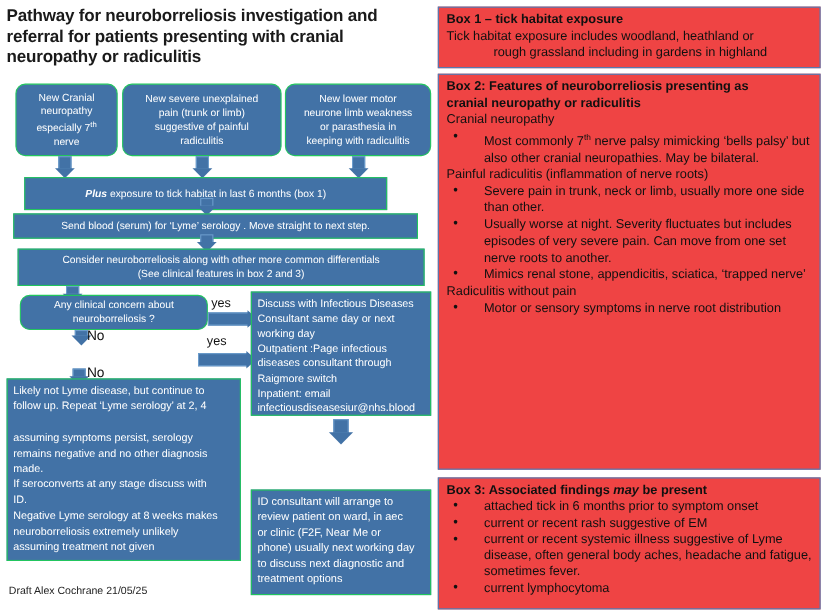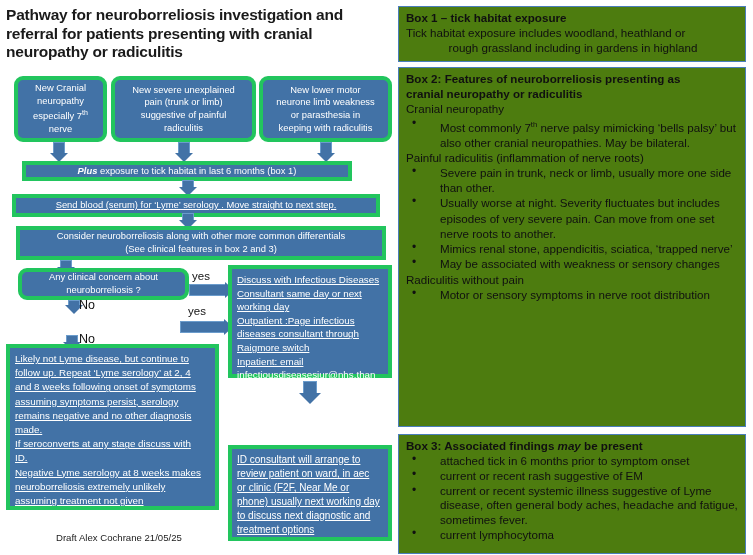--- a/index.html
+++ b/index.html
@@ -38,38 +38,37 @@
     font-weight: bold;
     line-height: 18.5px;
     color: #1a1a1a;
     letter-spacing: -0.2px;
   }
 
   
   .pbox {
     position: absolute;
     background: #4272a6;
-    border: 4px solid #22c55e;
+    border: 1px solid #22c55e;
     color: #ffffff;
     font-size: 9.4px;
     line-height: 12.6px;
     box-sizing: border-box;
     display: flex;
     align-items: center;
     justify-content: center;
     text-align: center;
     padding: 2px 4px;
   }
   .pbox.rounded { border-radius: 9px; }
   .pbox.left-text {
     text-align: left;
     justify-content: flex-start;
     align-items: flex-start;
     padding: 4px 5px;
-    text-decoration: underline;
   }
   .pbox sup { font-size: 7px; vertical-align: super; }
   .pbox i { font-style: italic; font-weight: bold; }
 
   
   .arrow-down {
     position: absolute;
     width: 0; height: 0;
   }
   .arrow-down .shaft {
@@ -108,37 +107,36 @@
     font-weight: normal;
   }
   .no-label { font-size: 12.5px; }
 
   .footer-note {
     position: absolute;
     left: 8px;
     top: 528px;
     font-size: 9.6px;
     color: #222222;
-    margin-left: 48px;
   }
 
   
   #panels {
     position: absolute;
     left: 398px;
     top: 0;
     width: 350px;
     height: 555px;
   }
   .ibox {
     position: absolute;
     left: 0;
     width: 348px;
     box-sizing: border-box;
-    background: #4d7c0f;
+    background: #ef4444;
     border: 1.6px solid #4a7ebb;
     padding: 3px 5px 3px 7px;
     color: #101010;
     font-size: 11.6px;
     line-height: 15.2px;
   }
   .ibox .hdr { font-weight: bold; }
   .ibox .hdr i { }
   .ibox .plain { }
   .ibox .ctr { text-align: center; }
@@ -207,30 +205,30 @@
     </div>
     <div class="arrow-down">
       <div class="shaft" style="left:178px; top:138px; width:12px; height:12px;"></div>
       <div class="head" style="left:175px; top:149px;"></div>
     </div>
     <div class="arrow-down">
       <div class="shaft" style="left:320px; top:138px; width:12px; height:12px;"></div>
       <div class="head" style="left:317px; top:149px;"></div>
     </div>
 
-    <div class="pbox" style="left:22px; top:157px; width:330px; height:20px;">
+    <div class="pbox" style="left:22px; top:157px; width:330px; height:30px;">
       <div><i>Plus</i><span> exposure to tick habitat in last 6 months (box 1)</span></div>
     </div>
 
     <div class="arrow-down">
       <div class="shaft" style="left:182px; top:176px; width:12px; height:8px;"></div>
       <div class="head" style="left:179px; top:183px;"></div>
     </div>
 
-    <div class="pbox" style="left:12px; top:190px; width:368px; height:23px;text-decoration:underline;">
+    <div class="pbox" style="left:12px; top:190px; width:368px; height:23px;">
       <div>Send blood (serum) for ‘Lyme’ serology . Move straight to next step.</div>
     </div>
 
     <div class="arrow-down">
       <div class="shaft" style="left:182px; top:209px; width:12px; height:8px;"></div>
       <div class="head" style="left:179px; top:216px;"></div>
     </div>
 
     <div class="pbox" style="left:16px; top:222px; width:370px; height:34px;">
       <div>
@@ -273,42 +271,42 @@
     <div class="arrow-down">
       <div class="shaft" style="left:66px; top:331px; width:12px; height:8px;"></div>
       <div class="head" style="left:63px; top:338px;"></div>
     </div>
     <div class="no-label" style="left:79px; top:328px;">No</div>
 
     <div class="pbox left-text" style="left:6px; top:340px; width:213px; height:166px; font-size:9.8px; line-height:14.2px;">
       <div>
         <span>Likely not Lyme disease, but continue to</span><br>
         <span>follow up. Repeat ‘Lyme serology’ at 2, 4</span><br>
-        <span>and 8 weeks following onset of symptoms</span><br>
+        <br>
         <span>assuming symptoms persist, serology</span><br>
         <span>remains negative and no other diagnosis</span><br>
         <span>made.</span><br>
         <span>If seroconverts at any stage discuss with</span><br>
         <span>ID.</span><br>
         <span>Negative Lyme serology at 8 weeks makes</span><br>
         <span>neuroborreliosis extremely unlikely</span><br>
         <span>assuming treatment not given</span>
       </div>
     </div>
 
     <div class="pbox left-text" style="left:228px; top:261px; width:164px; height:113px; font-size:9.8px; line-height:13.6px;">
       <div>
         <span>Discuss with  Infectious Diseases</span><br>
         <span>Consultant same day or next</span><br>
         <span>working day</span><br>
         <span>Outpatient :Page infectious</span><br>
         <span>diseases consultant through</span><br>
         <span>Raigmore switch</span><br>
         <span>Inpatient: email</span><br>
-        <span>infectiousdiseasesiur@nhs.than</span>
+        <span>infectiousdiseasesiur@nhs.blood</span>
       </div>
     </div>
 
     <div class="arrow-down">
       <div class="shaft" style="left:303px; top:377px; width:14px; height:13px;"></div>
       <div class="head" style="left:299px; top:389px; border-left-width:11px; border-right-width:11px; border-top-width:11px;"></div>
     </div>
 
     <div class="pbox left-text" style="left:228px; top:402px; width:164px; height:96px; font-size:10px; line-height:14px;margin-top:39px;">
       <div>
@@ -337,21 +335,20 @@
       <div class="hdr">cranial neuropathy or radiculitis</div>
       <div class="plain">Cranial neuropathy</div>
       <ul>
         <li><span>Most commonly 7</span><sup>th</sup><span> nerve palsy mimicking ‘bells palsy’ but also other cranial neuropathies. May be bilateral.</span></li>
       </ul>
       <div class="plain">Painful radiculitis (inflammation of nerve roots)</div>
       <ul>
         <li>Severe pain in trunk, neck or limb, usually more one side than other.</li>
         <li>Usually worse at night. Severity fluctuates but includes episodes of very severe pain. Can move from one set nerve roots to another.</li>
         <li>Mimics renal stone, appendicitis, sciatica, ‘trapped nerve’</li>
-        <li>May be associated with weakness or sensory changes</li>
       </ul>
       <div class="plain">Radiculitis without pain</div>
       <ul>
         <li>Motor or sensory symptoms in nerve root distribution</li>
       </ul>
     </div>
 
     <div class="ibox" style="top:430px; height:120px;">
       <div class="hdr"><span>Box 3:  Associated findings </span><i>may</i><span> be present</span></div>
       <ul>

